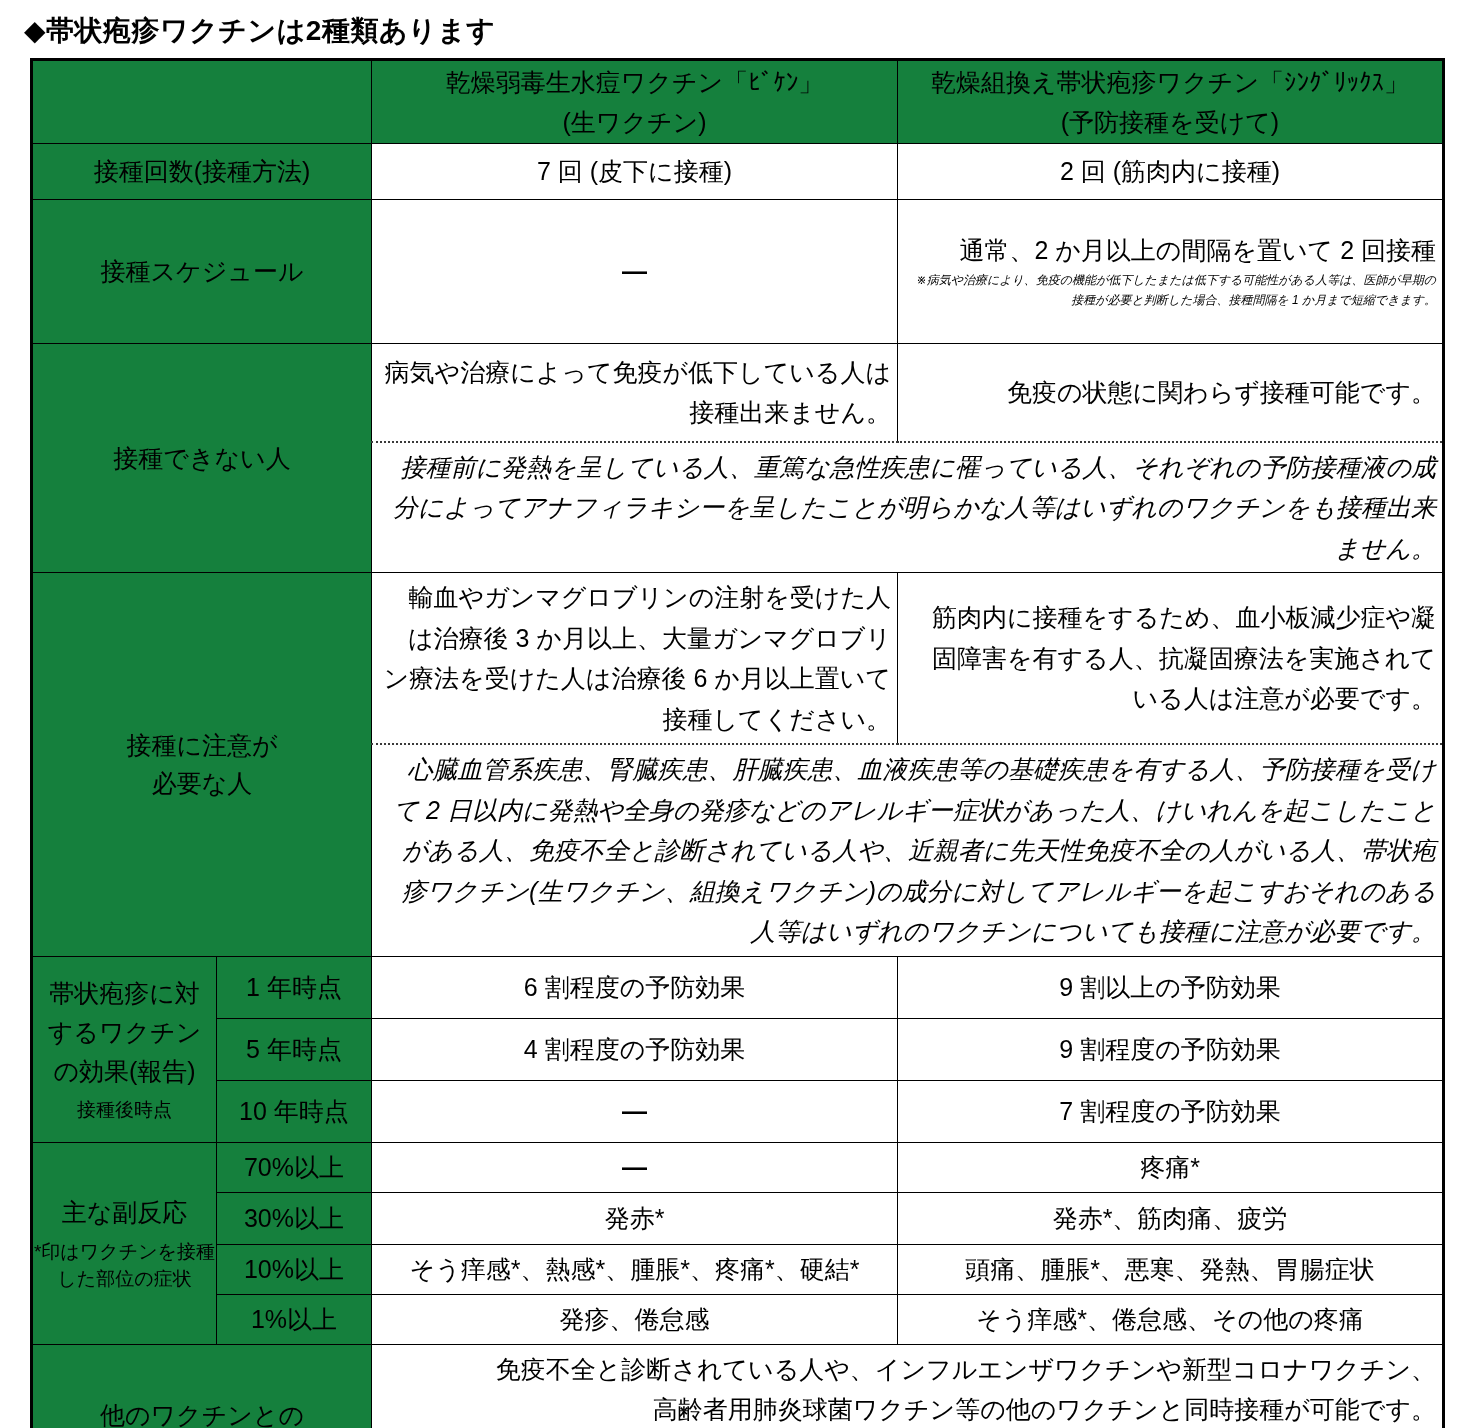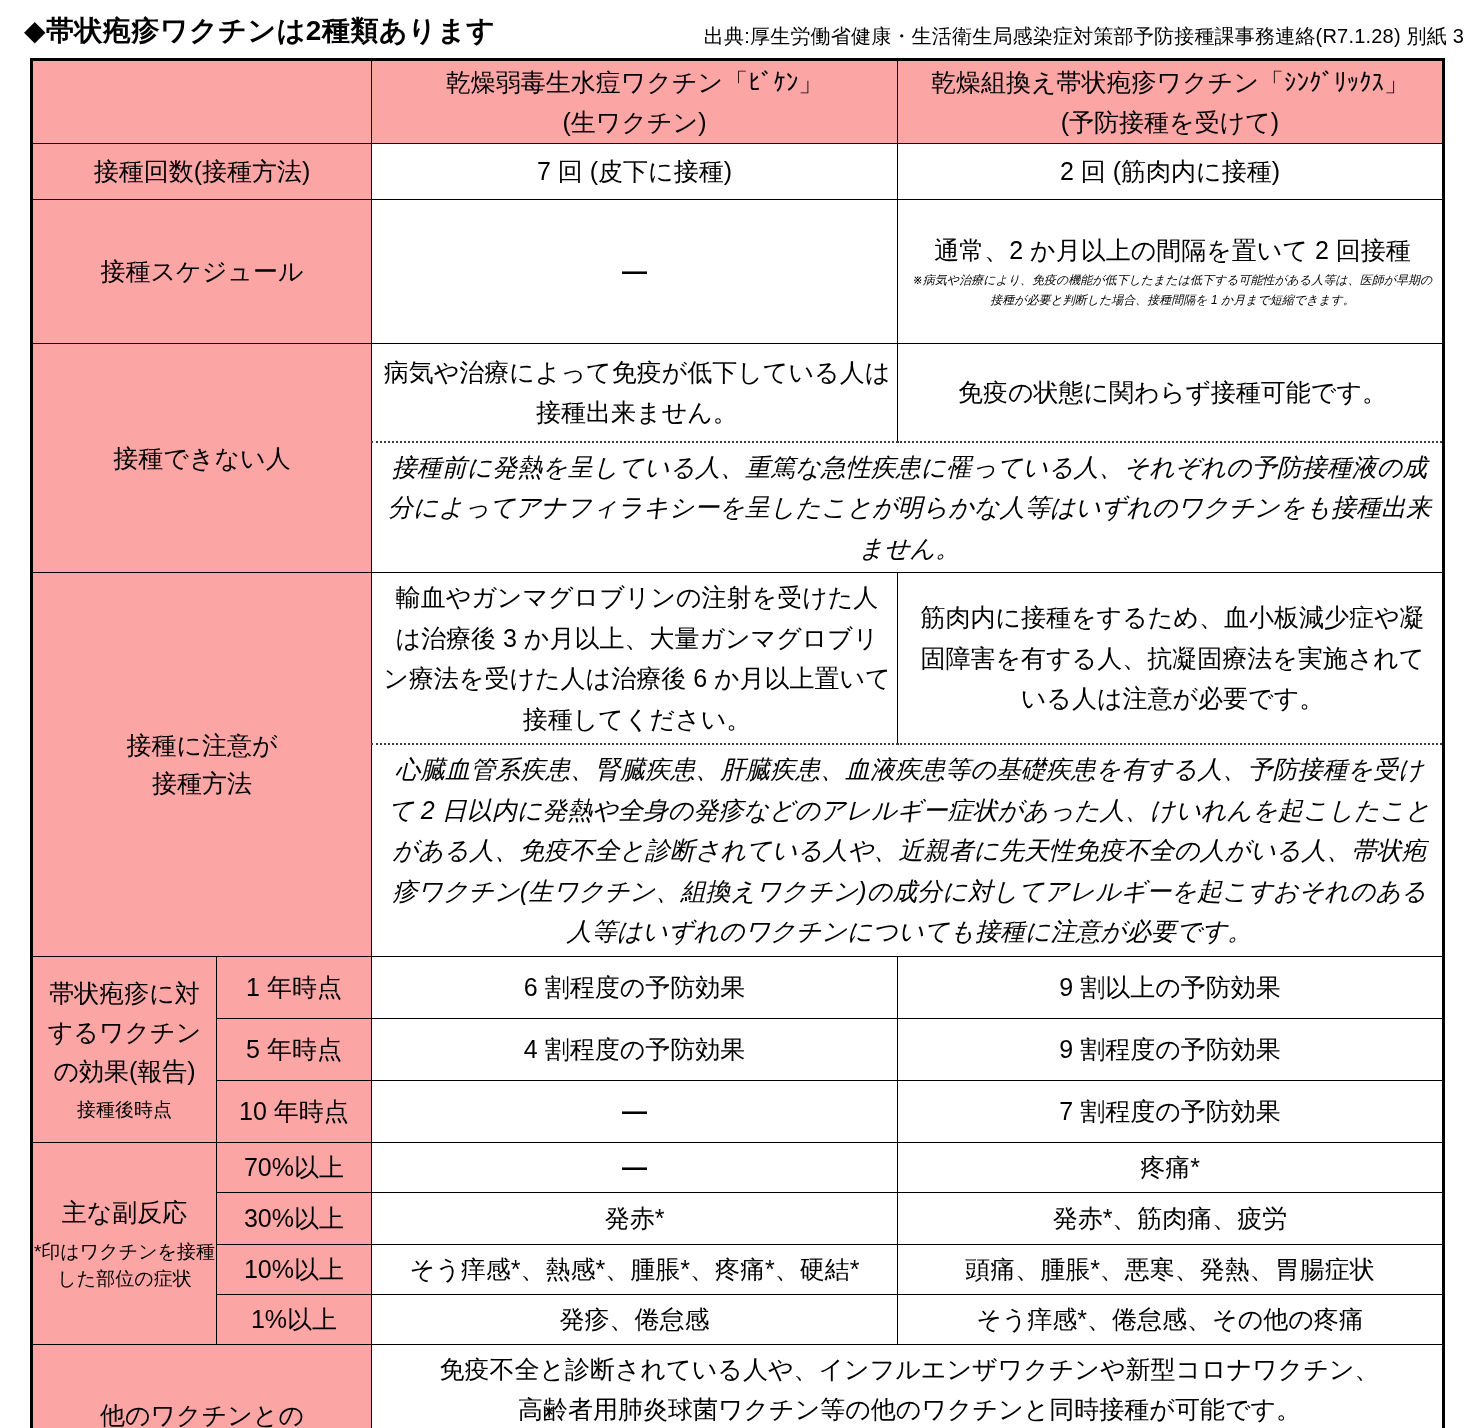--- a/index.html
+++ b/index.html
@@ -14,39 +14,38 @@
   }
   .doc-title{font-size:28px;font-weight:bold;letter-spacing:0.5px;}
   .doc-source{font-size:20px;letter-spacing:0.2px;}
   table.cmp{
     border-collapse:collapse;table-layout:fixed;
     margin-left:30px;width:1412px;
     border:3px solid #000;
     font-size:25px;
   }
   td{border:1.5px solid #000;vertical-align:middle;padding:0;overflow:hidden;}
-  .gray{background:#fca5a5;}
+  .gray{background:#15803d;}
   .c{text-align:center;}
-  .l{text-align:center;padding:4px 6px 4px 11px;}
+  .l{text-align:right;padding:4px 6px 4px 11px;}
   .pre{white-space:pre-line;}
   .lh{line-height:1.62;}
   .hdr{line-height:1.6;font-size:25px;}
   .note{font-size:12px;line-height:1.7;letter-spacing:0;font-style:italic;}
   .mainline{font-size:25px;line-height:1.5;}
   .sub-small{font-size:19px;line-height:1.45;margin-top:6px;}
   .dash{font-weight:bold;font-size:25px;}
   .dotted-top{border-top:2.5px dotted #3a3a3a;font-style:italic;}
   .label{line-height:1.55;}
 </style>
 </head>
 <body>
 
 <div class="titlebar">
   <div class="doc-title">◆帯状疱疹ワクチンは2種類あります</div>
-  <div class="doc-source">出典:厚生労働省健康・生活衛生局感染症対策部予防接種課事務連絡(R7.1.28) 別紙 3</div>
 </div>
 
 <table class="cmp">
   <colgroup>
     <col style="width:185px">
       <col style="width:155px">
       <col style="width:526px">
       <col style="width:546px">
   </colgroup>
 
@@ -85,21 +84,21 @@
     <td class="l lh">病気や治療によって免疫が低下している人は接種出来ません。</td>
     <td class="l lh">免疫の状態に関わらず接種可能です。</td>
   </tr>
 
   <tr style="height:86px">
     <td colspan="2" class="l lh dotted-top">接種前に発熱を呈している人、重篤な急性疾患に罹っている人、それぞれの予防接種液の成分によってアナフィラキシーを呈したことが明らかな人等はいずれのワクチンをも接種出来ません。</td>
   </tr>
 
   <tr style="height:158px">
     <td colspan="2" rowspan="2" class="gray c label pre">接種に注意が
-接種方法</td>
+必要な人</td>
     <td class="l lh">輸血やガンマグロブリンの注射を受けた人は治療後 3 か月以上、大量ガンマグロブリン療法を受けた人は治療後 6 か月以上置いて接種してください。</td>
     <td class="l lh">筋肉内に接種をするため、血小板減少症や凝固障害を有する人、抗凝固療法を実施されている人は注意が必要です。</td>
   </tr>
 
   <tr style="height:200px">
     <td colspan="2" class="l lh dotted-top">心臓血管系疾患、腎臓疾患、肝臓疾患、血液疾患等の基礎疾患を有する人、予防接種を受けて 2 日以内に発熱や全身の発疹などのアレルギー症状があった人、けいれんを起こしたことがある人、免疫不全と診断されている人や、近親者に先天性免疫不全の人がいる人、帯状疱疹ワクチン(生ワクチン、組換えワクチン)の成分に対してアレルギーを起こすおそれのある人等はいずれのワクチンについても接種に注意が必要です。</td>
   </tr>
 
   <tr style="height:62px">
     <td rowspan="3" class="gray c label">

